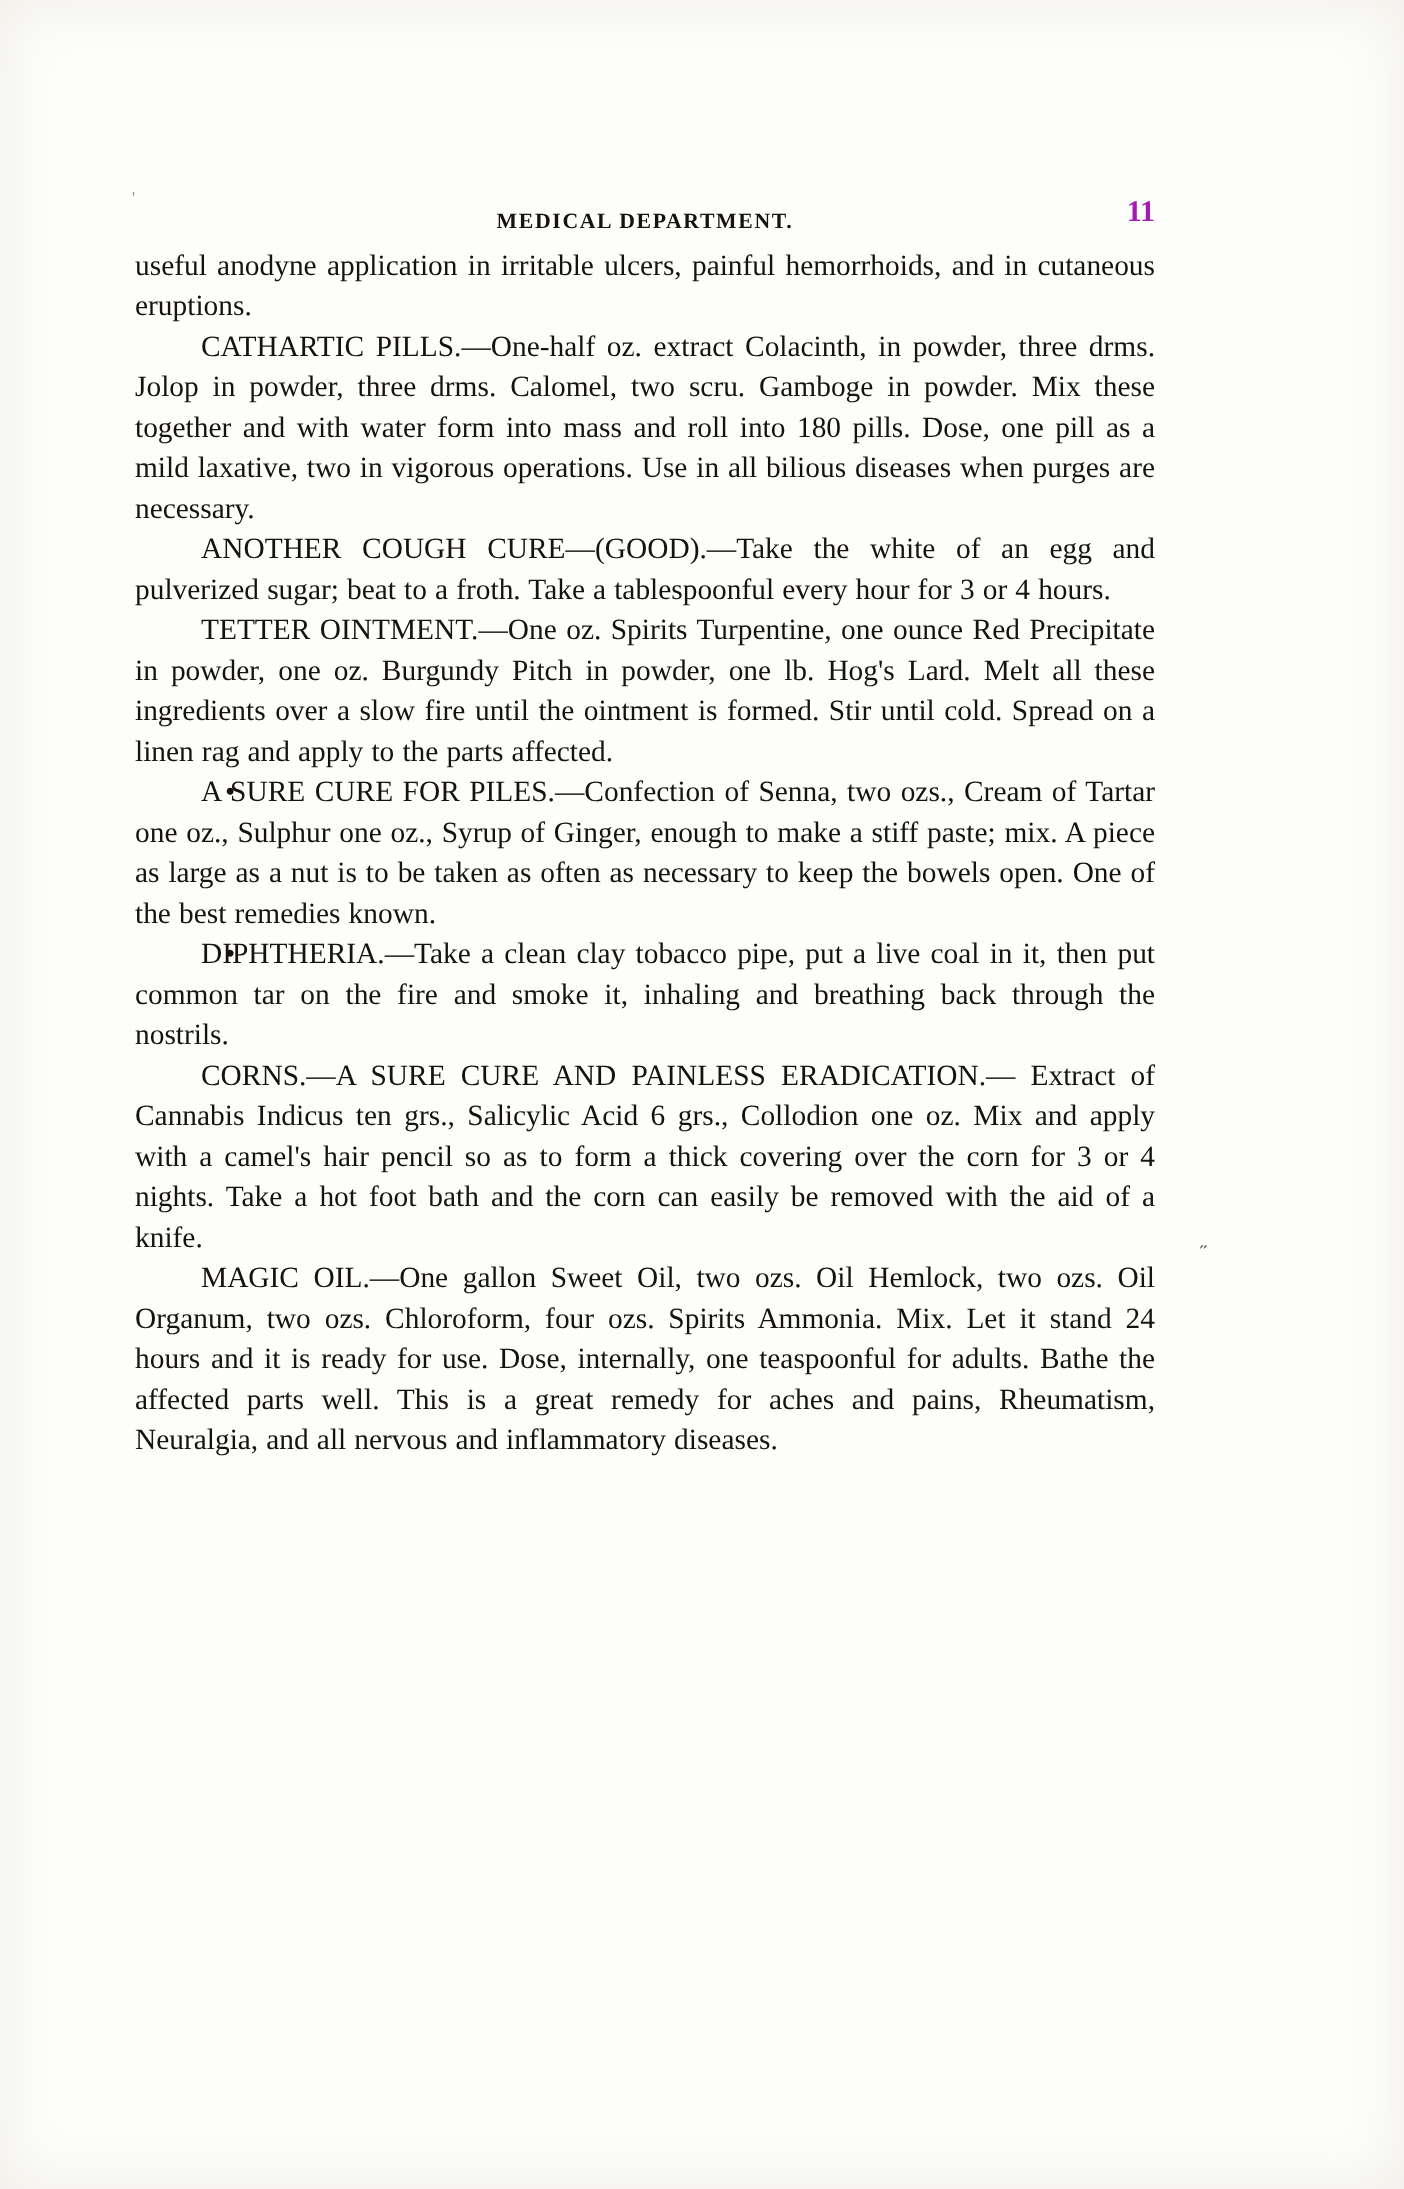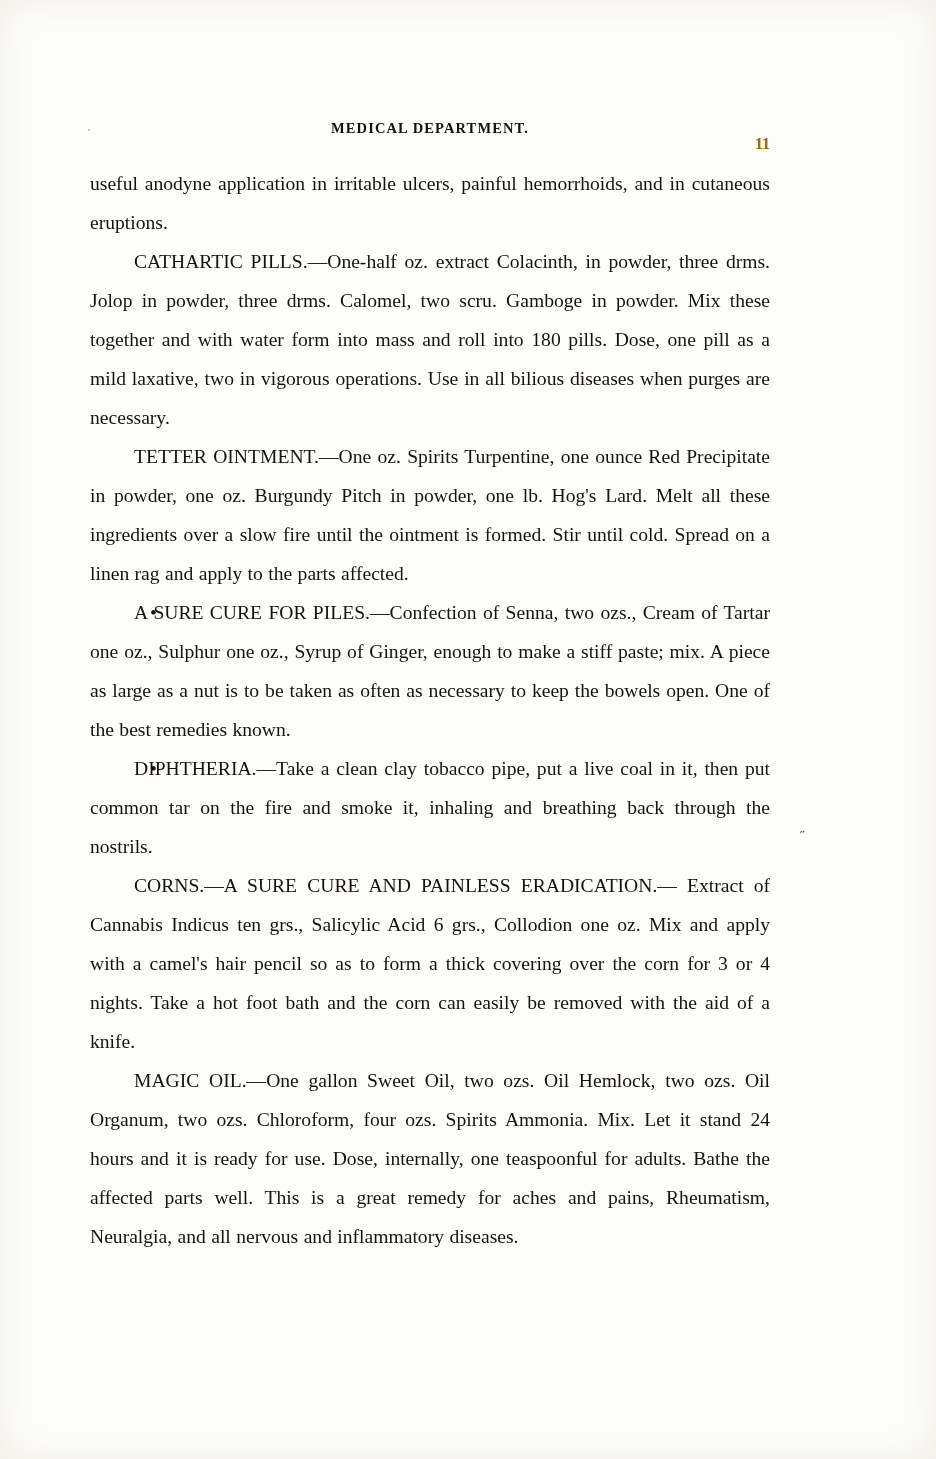--- a/index.html
+++ b/index.html
@@ -36,36 +36,37 @@
     position: relative;
     height: 30px;
   }
   .running-head .head-title {
     font-family: "Liberation Serif", serif;
     font-size: 14.5px;
     font-weight: bold;
     letter-spacing: 1.1px;
     text-transform: uppercase;
     color: #15120f;
+    margin-top: 20px;
   }
   .running-head .folio {
     position: absolute;
     right: 0;
     bottom: -3px;
-    font-size: 16px;
+    font-size: 20px;
     font-weight: bold;
-    color: #a16207;
+    color: #a21caf;
   }
   .body-text {
     margin-top: 14px;
   }
   p.para {
     margin: 0 0 0 0;
     font-size: 19.6px;
-    line-height: 39px;
+    line-height: 27px;
     text-align: justify;
     text-justify: inter-word;
     color: #16130f;
     word-spacing: 0.5px;
   }
   p.para.indent {
     text-indent: 44px;
   }
   p.para.bulleted {
     text-indent: 30px;
@@ -113,20 +114,21 @@
       <span class="folio">11</span>
     </div>
 
     <div class="body-text">
 
       <p class="para">useful anodyne application in irritable ulcers, painful hemorrhoids, and in cutaneous eruptions.</p>
 
       <p class="para indent">CATHARTIC PILLS.—One-half oz. extract Colacinth, in powder, three drms. Jolop in powder, three drms. Calomel, two scru. Gamboge in powder.   Mix these together and with water form into mass and roll into 180 pills.   Dose, one pill as a mild laxative, two in vigorous operations.   Use in all bilious diseases when purges are necessary.</p>
 
 
+      <p class="para indent">ANOTHER COUGH CURE—(GOOD).—Take the white of an egg and pulverized sugar; beat to a froth.   Take a tablespoonful every hour for 3 or 4 hours.</p>
 
       <p class="para indent">TETTER OINTMENT.—One oz. Spirits Turpentine, one ounce Red Precipitate in powder, one oz. Burgundy Pitch in powder, one lb. Hog's Lard.   Melt all these ingredients over a slow fire until the ointment is formed.   Stir until cold.   Spread on a linen rag and apply to the parts affected.</p>
 
       <p class="para bulleted"><span class="bullet-dot">•</span><span>A SURE CURE FOR PILES.—Confection of Senna,  two  ozs., Cream of Tartar one oz., Sulphur one oz., Syrup of Ginger, enough to make a stiff paste; mix.   A piece as large as a nut is to be taken as often as necessary to keep the bowels open.   One of the best remedies known.</span></p>
 
       <p class="para bulleted"><span class="bullet-dot">•</span><span>DIPHTHERIA.—Take a clean clay tobacco pipe, put a live coal in it, then put common tar on the fire and smoke it, inhaling and breathing back through the nostrils.</span></p>
 
 
       <p class="para indent">CORNS.—A SURE CURE AND PAINLESS ERADICATION.— Extract of Cannabis Indicus ten grs., Salicylic Acid 6 grs., Collodion one oz.   Mix and apply with a camel's hair pencil so as to form a thick covering over the corn for 3 or 4 nights.   Take a hot foot bath and the corn can easily be removed with the aid of a knife.</p>
 

